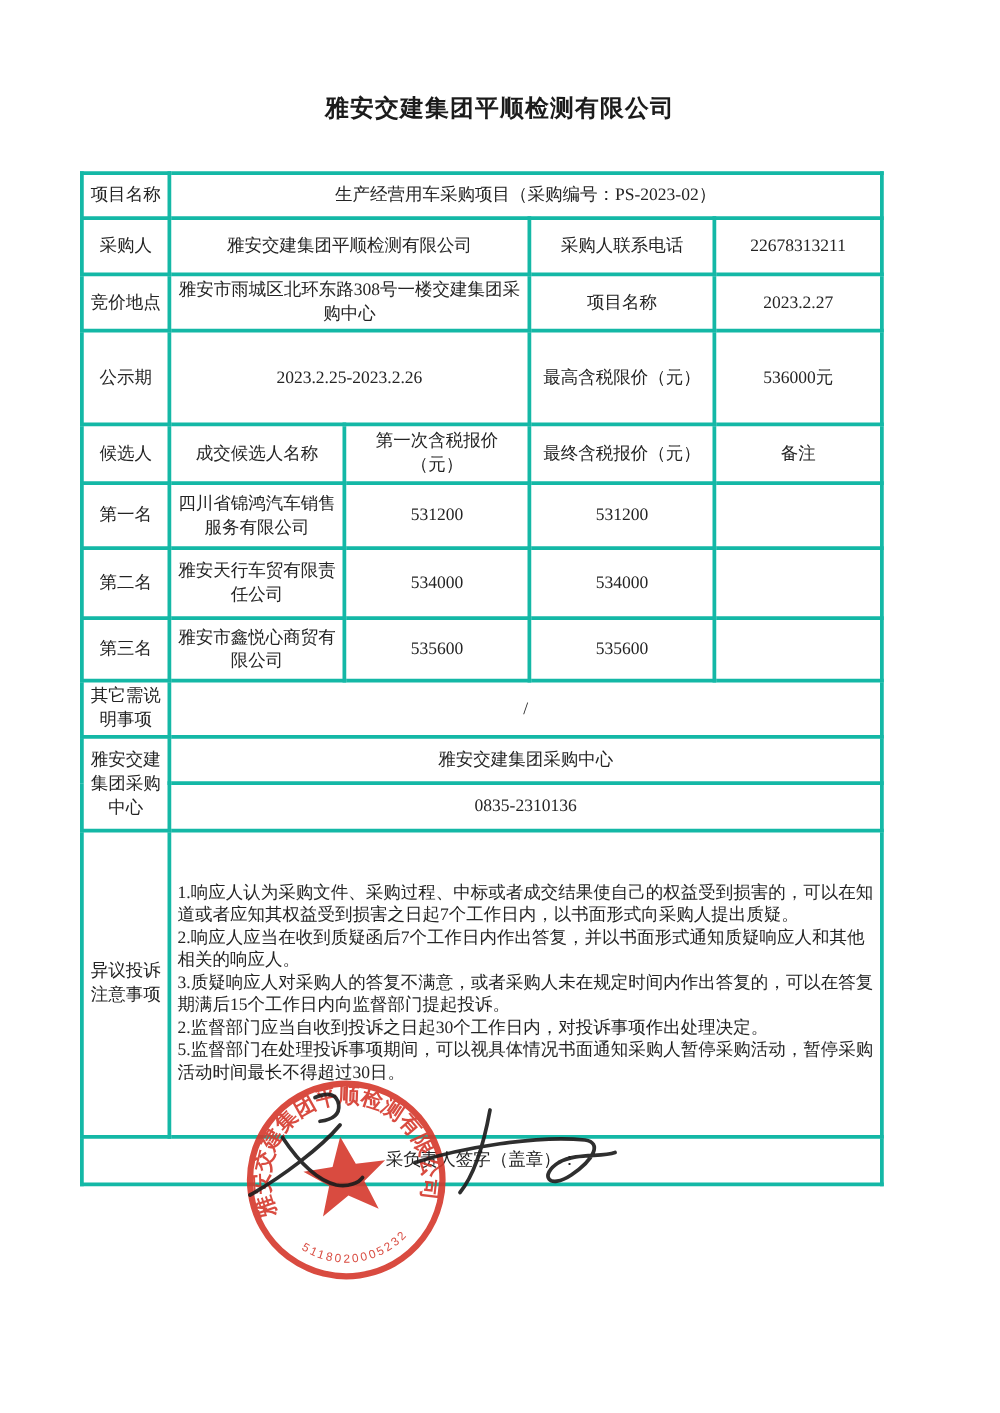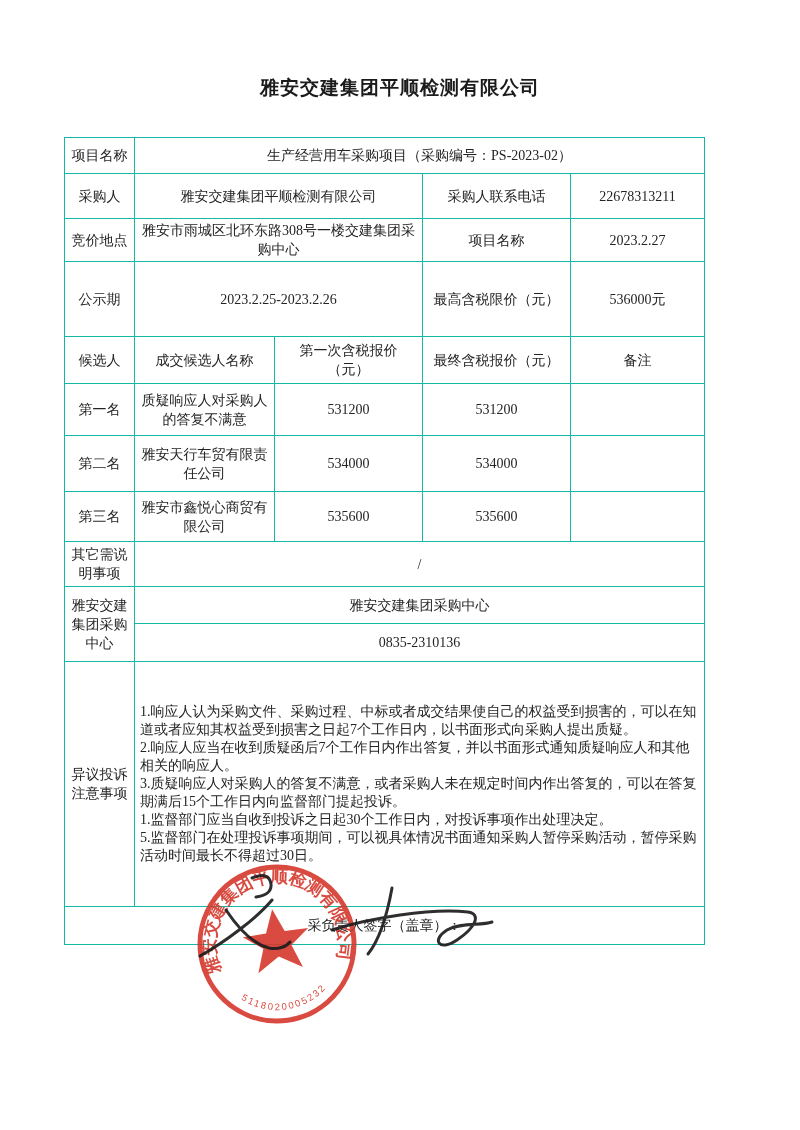--- a/index.html
+++ b/index.html
@@ -13,21 +13,21 @@
     position:absolute;top:74px;left:0;width:100%;text-align:center;
     font-family:"Liberation Sans","DejaVu Sans",sans-serif;
     font-weight:700;font-size:19px;line-height:27px;color:#1b1b1b;letter-spacing:1px;
   }
   table.doc{
     position:absolute;left:64px;top:137px;width:640px;
     border-collapse:collapse;table-layout:fixed;
     font-size:14px;color:#242424;
   }
   table.doc td{
-    border:1px solid #14b8a6;text-align:center;vertical-align:middle;
+    border:3px solid #14b8a6;text-align:center;vertical-align:middle;
     padding:2px 5px;line-height:19px;word-break:break-all;
   }
   td.lft{text-align:left;}
   td.hdr{padding:2px 2px;}
   .notice-cell{padding:6px 7px;}
   .notice-item{text-align:left;line-height:18px;}
   .sig-cell{text-align:left;padding-left:7px;}
   .seal{
     position:absolute;left:195px;top:862px;width:164px;height:164px;
     transform:rotate(-8deg);opacity:0.9;pointer-events:none;
@@ -85,21 +85,21 @@
     <tr style="height:47px">
       <td class="hdr">候选人</td>
       <td class="hdr">成交候选人名称</td>
       <td class="hdr">第一次含税报价（元）</td>
       <td class="hdr">最终含税报价（元）</td>
       <td class="hdr">备注</td>
     </tr>
 
     <tr style="height:52px">
       <td>第一名</td>
-      <td>质疑响应人对采购人的答复不满意</td>
+      <td>四川省锦鸿汽车销售服务有限公司</td>
       <td>531200</td>
       <td>531200</td>
       <td></td>
     </tr>
 
     <tr style="height:56px">
       <td>第二名</td>
       <td>雅安天行车贸有限责任公司</td>
       <td>534000</td>
       <td>534000</td>
@@ -126,21 +126,21 @@
     <tr style="height:38px">
       <td colspan="4">0835-2310136</td>
     </tr>
 
     <tr style="height:245px">
       <td>异议投诉注意事项</td>
       <td colspan="4" class="notice-cell">
         <div class="notice-item">1.响应人认为采购文件、采购过程、中标或者成交结果使自己的权益受到损害的，可以在知道或者应知其权益受到损害之日起7个工作日内，以书面形式向采购人提出质疑。</div>
         <div class="notice-item">2.响应人应当在收到质疑函后7个工作日内作出答复，并以书面形式通知质疑响应人和其他相关的响应人。</div>
         <div class="notice-item">3.质疑响应人对采购人的答复不满意，或者采购人未在规定时间内作出答复的，可以在答复期满后15个工作日内向监督部门提起投诉。</div>
-        <div class="notice-item">1.监督部门应当自收到投诉之日起30个工作日内，对投诉事项作出处理决定。</div>
+        <div class="notice-item">2.监督部门应当自收到投诉之日起30个工作日内，对投诉事项作出处理决定。</div>
         <div class="notice-item">5.监督部门在处理投诉事项期间，可以视具体情况书面通知采购人暂停采购活动，暂停采购活动时间最长不得超过30日。</div>
       </td>
     </tr>
 
     <tr style="height:38px">
       <td colspan="5" class="sig-cell">采负责人签字（盖章）：</td>
     </tr>
   </tbody>
     </table>
 

